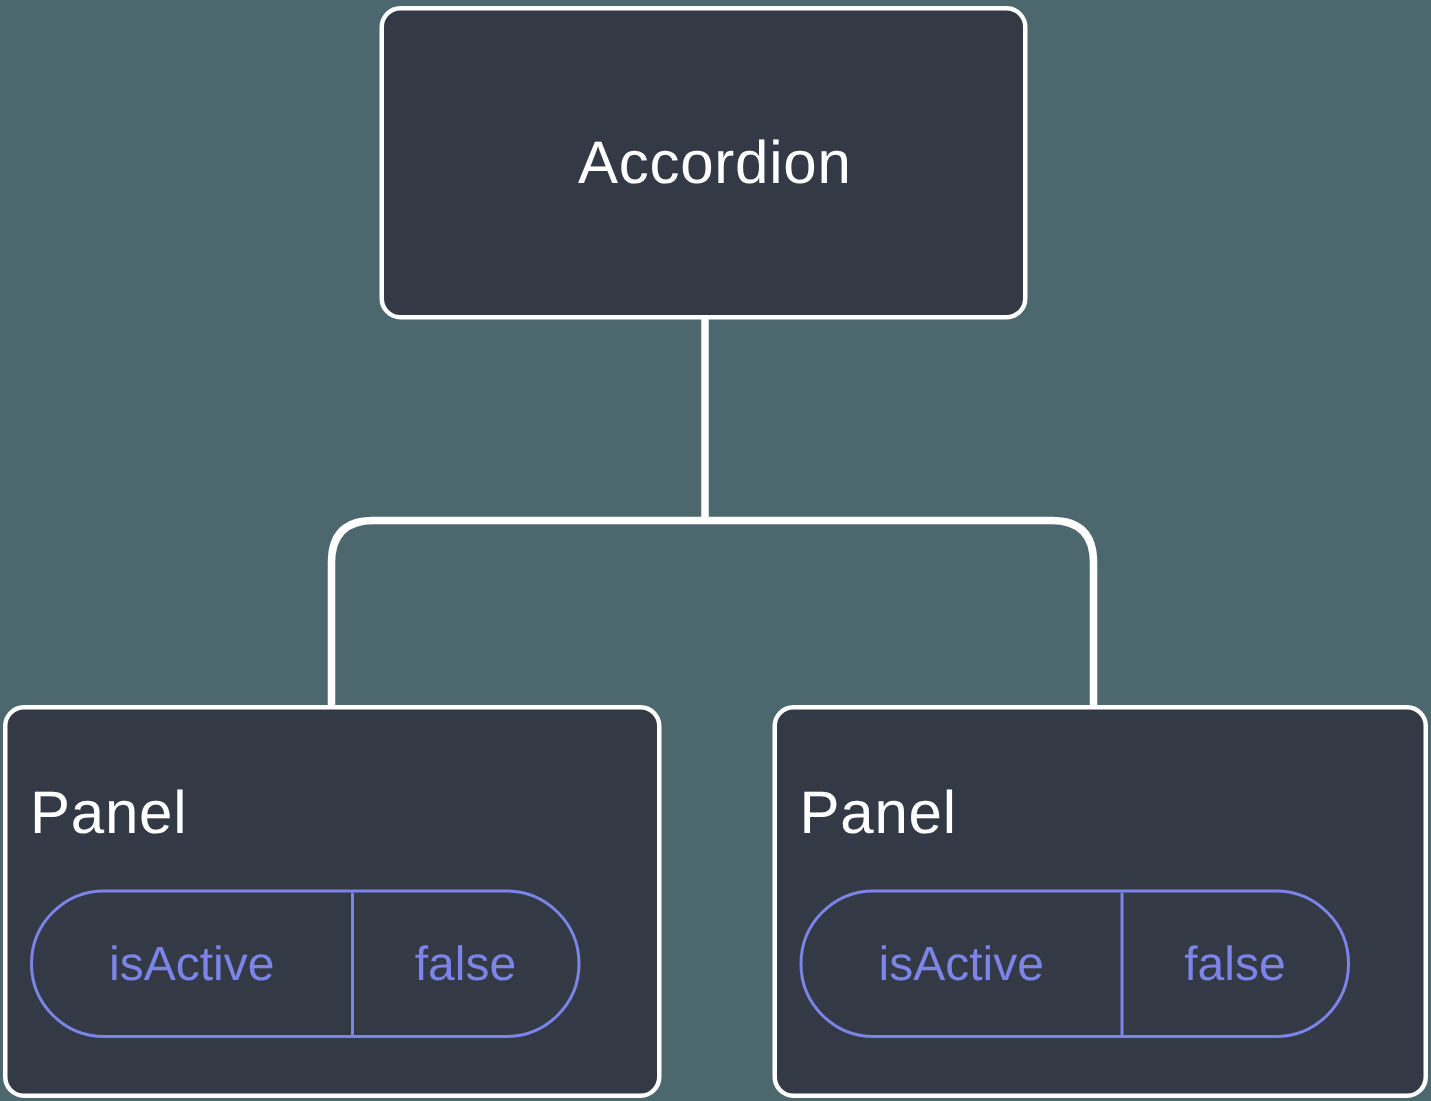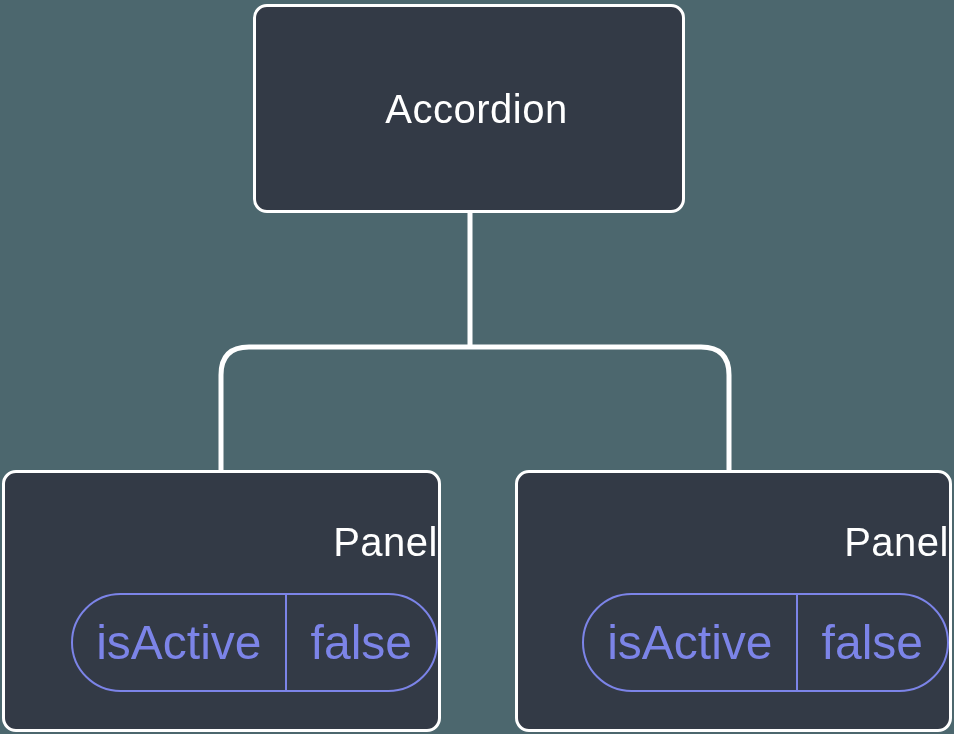--- a/index.html
+++ b/index.html
@@ -44,21 +44,21 @@
     display: flex;
     align-items: center;
     justify-content: center;
   }
   .panel-node {
     top: 470px;
     width: 439px;
     height: 262px;
     display: flex;
     flex-direction: column;
-    align-items: flex-end;
+    align-items: flex-start;
     padding-top: 46px;
   }
   .panel-left  { left: 2px; }
   .panel-right { left: 515px; width: 437px; }
   .node-title {
     color: var(--title, #FFFFFF);
     font-size: 40px;
     font-weight: 500;
     letter-spacing: 0.5px;
     line-height: 46px;
@@ -73,21 +73,21 @@
     box-sizing: border-box;
     display: flex;
     align-items: stretch;
     overflow: hidden;
   }
   .pill-cell {
     display: flex;
     align-items: center;
     justify-content: center;
     color: var(--accent, #7C84E8);
-    font-size: 48px;
+    font-size: 32px;
     font-weight: 400;
     white-space: nowrap;
   }
   .pill-key {
     width: 58.3%;
   }
   .pill-value {
     flex: 1;
     border-left: 2.5px solid var(--accent, #7C84E8);
   }

